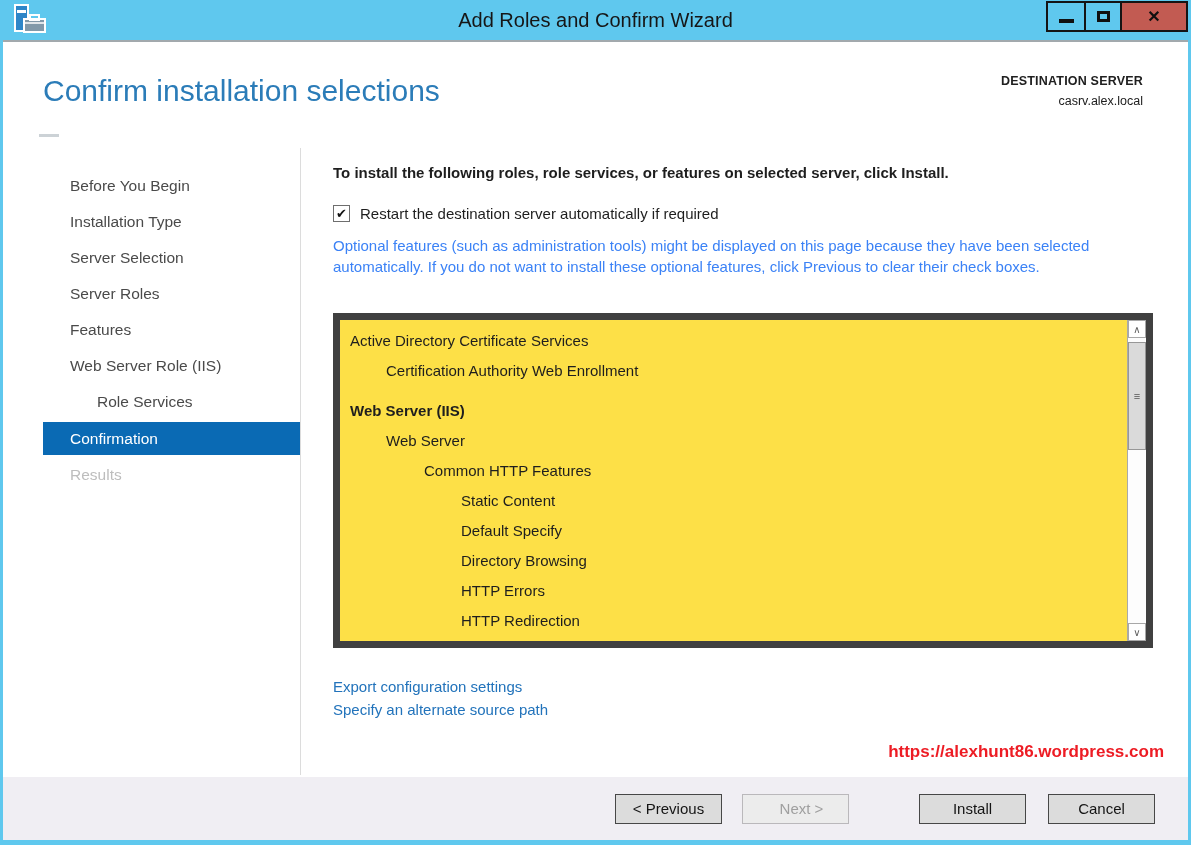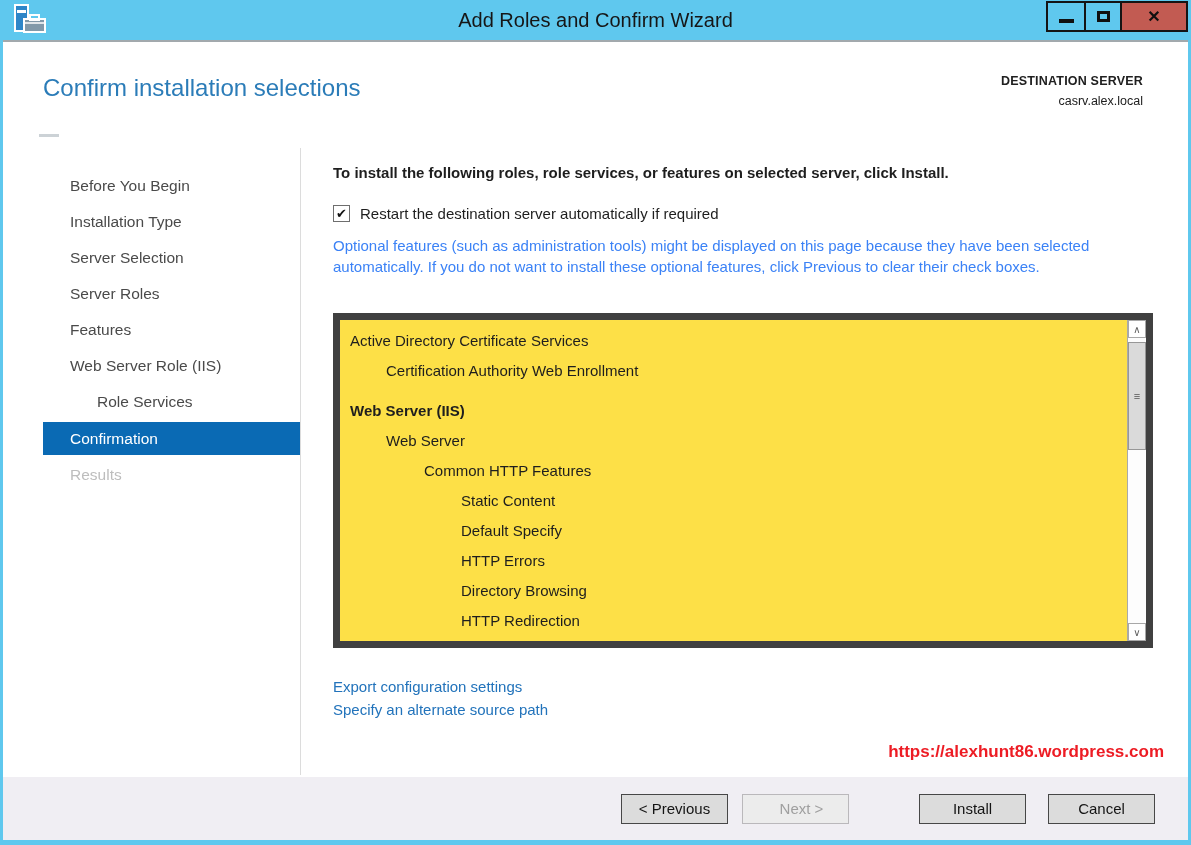--- a/index.html
+++ b/index.html
@@ -27,21 +27,21 @@
     width:36px; display:flex; align-items:center; justify-content:center;
     background:#5fc8ee; cursor:pointer;
   }
   .win-btn + .win-btn{ border-left:2px solid #141414; }
   .win-btn.close{ width:66px; background:#c25b52; font-weight:bold; font-size:16px; color:#101010; }
   .glyph-min{ width:15px; height:4px; background:#101010; margin-top:8px; }
   .glyph-max{ width:13px; height:11px; border:3px solid #101010; background:transparent; }
 
   
   .header{ height:106px; position:relative; background:#fff; }
-  .page-title{ position:absolute; left:40px; top:32px; font-size:24px; font-weight:300; color:#2b7cb8; }
+  .page-title{ position:absolute; left:40px; top:32px; font-size:30px; font-weight:300; color:#2b7cb8; }
   .dest{ position:absolute; right:45px; top:32px; text-align:right; color:#202020; }
   .dest-label{ font-size:12.5px; font-weight:bold; letter-spacing:.2px; }
   .dest-server{ font-size:12.5px; margin-top:6px; }
   .deco-dash{ position:absolute; left:36px; top:92px; width:20px; height:3px; background:#ccd2d6; }
 
   
   .body{ display:flex; height:627px; background:#fff; }
   .nav{ width:257px; margin-left:40px; padding-top:20px; flex:none; }
   .nav-item{ height:36px; line-height:36px; padding-left:27px; font-size:15.5px; color:#4a4a4a; cursor:pointer; white-space:nowrap; }
   .nav-item.ind-1{ padding-left:54px; }
@@ -78,21 +78,21 @@
 
   
   .footer{
     position:absolute; left:0; right:0; bottom:0; height:63px; background:#f0eef3;
     display:flex; align-items:center; justify-content:flex-end; padding-right:33px;
   }
   .btn{
     width:107px; height:30px; font-size:15px; font-family:"Liberation Sans", sans-serif;
     background:#dcdcdc; border:1px solid #474747; color:#141414; cursor:pointer;
   }
-  .btn.k-next{ margin-left:14px;padding-left:12px; }
+  .btn.k-next{ margin-left:20px;padding-left:12px; }
   .btn.k-install{ margin-left:70px; }
   .btn.k-cancel{ margin-left:22px; }
   .btn.disabled{ background:#ececec; border-color:#bab8bb; color:#9f9f9f; cursor:default; }
 </style>
 </head>
 <body>
 
 <div class="window">
 
   <div class="titlebar">
@@ -204,25 +204,25 @@
 
             <div class="row ind-3">
               <span>Static Content</span>
             </div>
 
             <div class="row ind-3">
               <span>Default Specify</span>
             </div>
 
             <div class="row ind-3">
+              <span>Directory Browsing</span>
+            </div>
+
+            <div class="row ind-3">
               <span>HTTP Errors</span>
-            </div>
-
-            <div class="row ind-3">
-              <span>Directory Browsing</span>
             </div>
 
             <div class="row ind-3">
               <span>HTTP Redirection</span>
             </div>
 
             <div class="row ind-2">
               <span>Security</span>
             </div>
           </div>

